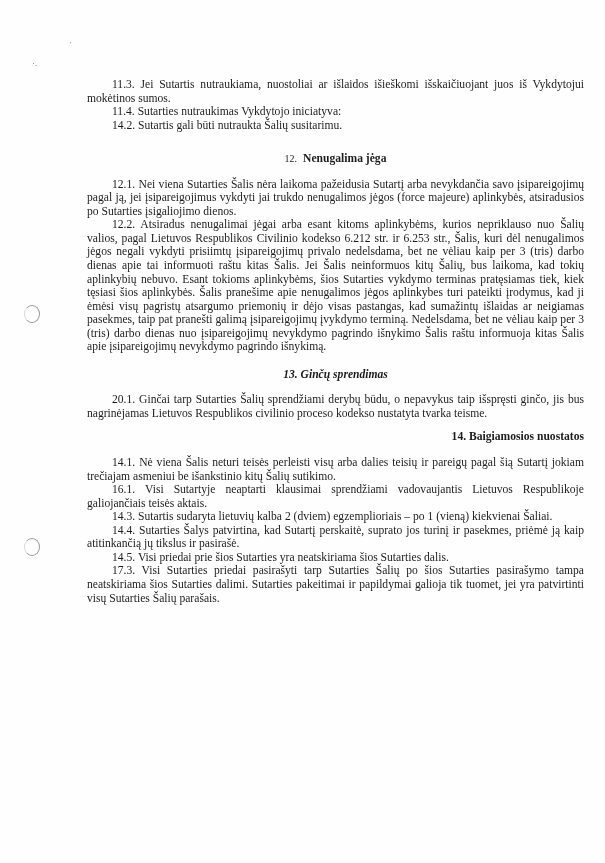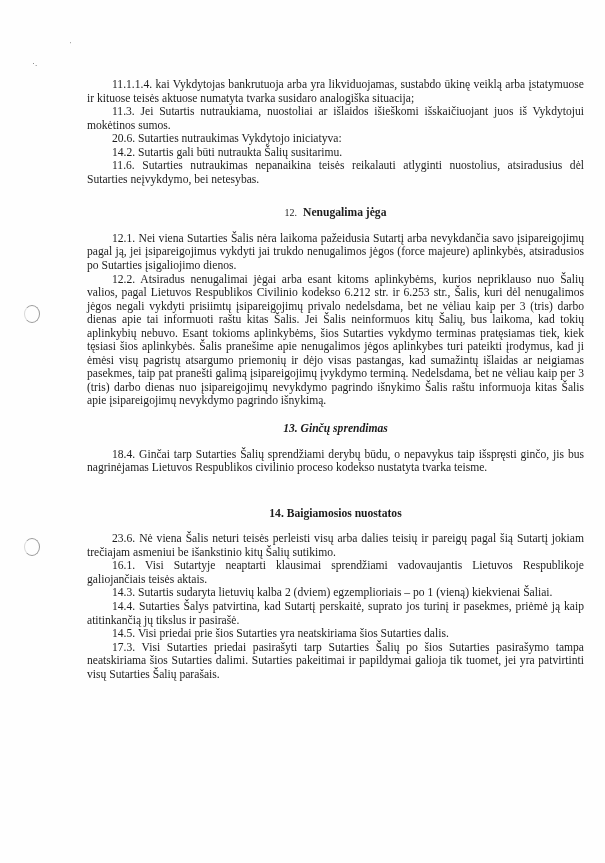--- a/index.html
+++ b/index.html
@@ -9,48 +9,46 @@
   .hole { position: absolute; width: 14px; height: 16px; border: 1px solid #9a9a9a; border-radius: 50%; border-left-color: #d8d8d8; }
   .content {
     position: absolute; left: 87px; top: 78px; width: 497px;
     font-family: "Liberation Serif", serif; font-size: 11.6px; line-height: 13.55px; color: #1c1c1c;
   }
   .p { text-align: justify; text-indent: 25px; margin: 0; }
   .h { text-align: center; font-weight: bold; margin: 0; }
   .h .num-small { font-weight: normal; font-size: 10px; margin-right: 6px; }
   .h12 { margin-top: 20px; margin-bottom: 12px; }
   .h13 { margin-top: 14px; margin-bottom: 12px; font-style: italic; }
-  .h14 { margin-top: 32px; margin-bottom: 12px; }
+  .h14 { margin-top: 10px; margin-bottom: 12px; text-align: right; }
 </style>
 </head>
 <body>
 
 <div class="page">
   <span class="mark" style="left:69px;top:33px;">ˌ</span>
   <span class="mark" style="left:32px;top:58px;">·.</span>
   <div class="hole" style="left:24px;top:305px;"></div>
   <div class="hole" style="left:24px;top:538px;"></div>
 
   <div class="content">
-    <p class="p">11.1.1.4. kai Vykdytojas bankrutuoja arba yra likviduojamas, sustabdo ūkinę veiklą arba įstatymuose ir kituose teisės aktuose numatyta tvarka susidaro analogiška situacija;</p>
     <p class="p">11.3. Jei Sutartis nutraukiama, nuostoliai ar išlaidos išieškomi išskaičiuojant juos iš Vykdytojui mokėtinos sumos.</p>
-    <p class="p">20.6. Sutarties nutraukimas Vykdytojo iniciatyva:</p>
+    <p class="p">11.4. Sutarties nutraukimas Vykdytojo iniciatyva:</p>
     <p class="p">14.2. Sutartis gali būti nutraukta Šalių susitarimu.</p>
-    <p class="p">11.6. Sutarties nutraukimas nepanaikina teisės reikalauti atlyginti nuostolius, atsiradusius dėl Sutarties neįvykdymo, bei netesybas.</p>
 
     <p class="h h12">
       <span class="num-small">12.</span><span>Nenugalima jėga</span>
     </p>
     <p class="p">12.1. Nei viena Sutarties Šalis nėra laikoma pažeidusia Sutartį arba nevykdančia savo įsipareigojimų pagal ją, jei įsipareigojimus vykdyti jai trukdo nenugalimos jėgos (force majeure) aplinkybės, atsiradusios po Sutarties įsigaliojimo dienos.</p>
     <p class="p">12.2. Atsiradus nenugalimai jėgai arba esant kitoms aplinkybėms, kurios nepriklauso nuo Šalių valios, pagal Lietuvos Respublikos Civilinio kodekso 6.212 str. ir 6.253 str., Šalis, kuri dėl nenugalimos jėgos negali vykdyti prisiimtų įsipareigojimų privalo nedelsdama, bet ne vėliau kaip per 3 (tris) darbo dienas apie tai informuoti raštu kitas Šalis. Jei Šalis neinformuos kitų Šalių, bus laikoma, kad tokių aplinkybių nebuvo. Esant tokioms aplinkybėms, šios Sutarties vykdymo terminas pratęsiamas tiek, kiek tęsiasi šios aplinkybės. Šalis pranešime apie nenugalimos jėgos aplinkybes turi pateikti įrodymus, kad ji ėmėsi visų pagristų atsargumo priemonių ir dėjo visas pastangas, kad sumažintų išlaidas ar neigiamas pasekmes, taip pat pranešti galimą įsipareigojimų įvykdymo terminą. Nedelsdama, bet ne vėliau kaip per 3 (tris) darbo dienas nuo įsipareigojimų nevykdymo pagrindo išnykimo Šalis raštu informuoja kitas Šalis apie įsipareigojimų nevykdymo pagrindo išnykimą.</p>
 
     <p class="h h13">13. Ginčų sprendimas</p>
-    <p class="p">18.4. Ginčai tarp Sutarties Šalių sprendžiami derybų būdu, o nepavykus taip išspręsti ginčo, jis bus nagrinėjamas Lietuvos Respublikos civilinio proceso kodekso nustatyta tvarka teisme.</p>
+    <p class="p">20.1. Ginčai tarp Sutarties Šalių sprendžiami derybų būdu, o nepavykus taip išspręsti ginčo, jis bus nagrinėjamas Lietuvos Respublikos civilinio proceso kodekso nustatyta tvarka teisme.</p>
 
     <p class="h h14">14. Baigiamosios nuostatos</p>
-    <p class="p">23.6. Nė viena Šalis neturi teisės perleisti visų arba dalies teisių ir pareigų pagal šią Sutartį jokiam trečiajam asmeniui be išankstinio kitų Šalių sutikimo.</p>
+    <p class="p">14.1. Nė viena Šalis neturi teisės perleisti visų arba dalies teisių ir pareigų pagal šią Sutartį jokiam trečiajam asmeniui be išankstinio kitų Šalių sutikimo.</p>
     <p class="p">16.1. Visi Sutartyje neaptarti klausimai sprendžiami vadovaujantis Lietuvos Respublikoje galiojančiais teisės aktais.</p>
     <p class="p">14.3. Sutartis sudaryta lietuvių kalba 2 (dviem) egzemplioriais – po 1 (vieną) kiekvienai Šaliai.</p>
     <p class="p">14.4. Sutarties Šalys patvirtina, kad Sutartį perskaitė, suprato jos turinį ir pasekmes, priėmė ją kaip atitinkančią jų tikslus ir pasirašė.</p>
     <p class="p">14.5. Visi priedai prie šios Sutarties yra neatskiriama šios Sutarties dalis.</p>
     <p class="p">17.3. Visi Sutarties priedai pasirašyti tarp Sutarties Šalių po šios Sutarties pasirašymo tampa neatskiriama šios Sutarties dalimi. Sutarties pakeitimai ir papildymai galioja tik tuomet, jei yra patvirtinti visų Sutarties Šalių parašais.</p>
   </div>
 </div>
 
 </body></html>

